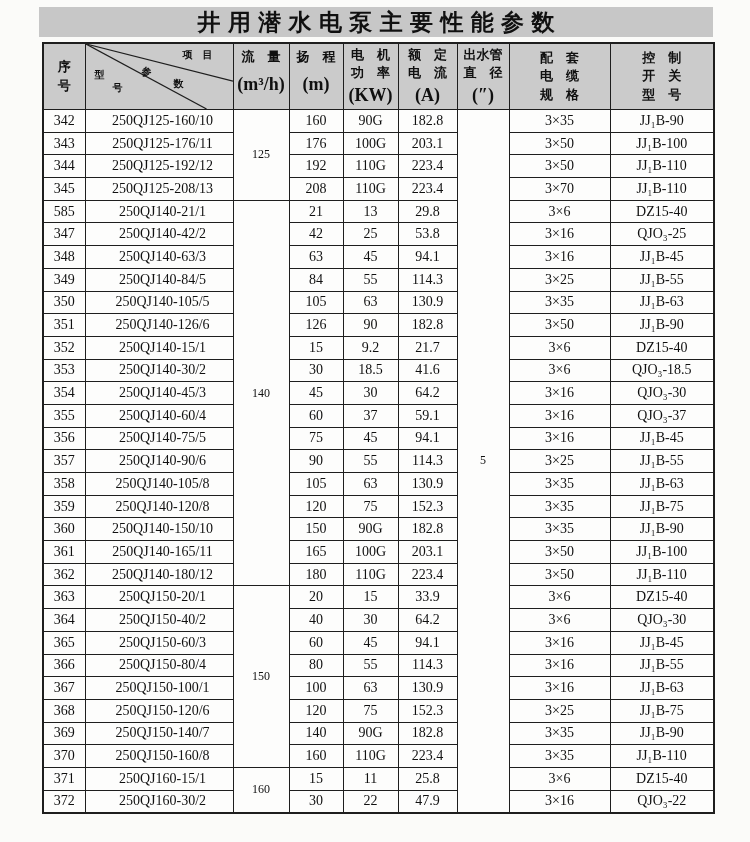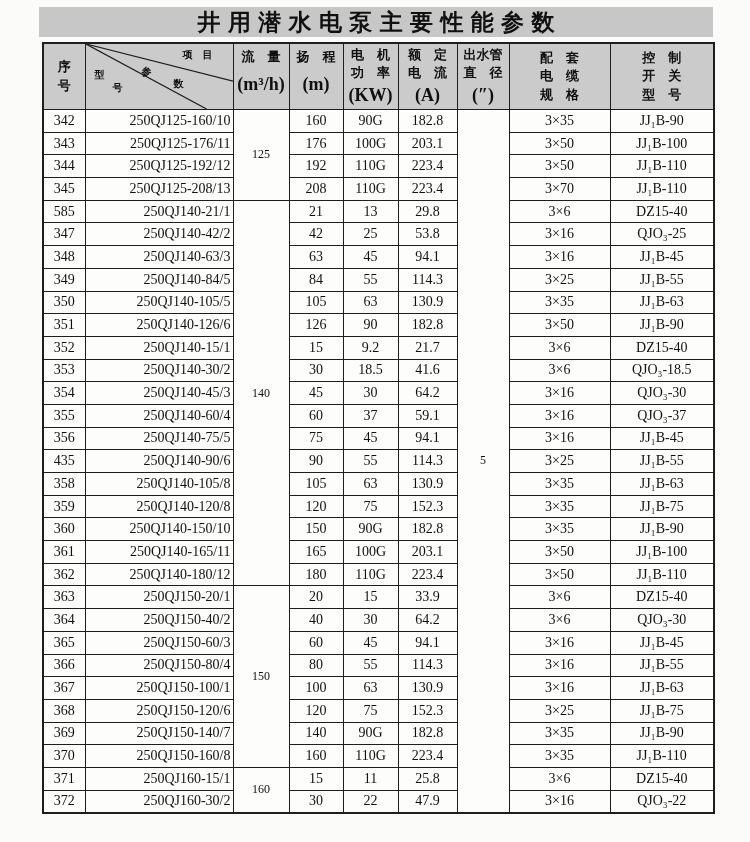--- a/index.html
+++ b/index.html
@@ -58,21 +58,21 @@
   .lbl-item{right:20px;top:5px;}
   .lbl-param1{left:56px;top:22px;}
   .lbl-param2{left:88px;top:34px;}
   .lbl-model1{left:9px;top:25px;}
   .lbl-model2{left:27px;top:38px;}
 
   
   .spec tbody td{
     height:22.7px;font-size:14px;background:#fdfdfc;padding:0 2px;
   }
-  .spec tbody td.model{text-align:right;padding-left:9px;}
+  .spec tbody td.model{text-align:center;padding-left:9px;}
   .spec tbody td.merged{font-size:12px;}
 </style>
 </head>
 <body>
 
 <div class="page">
 
   <div class="title-bar">
     <h1>井用潜水电泵主要性能参数</h1>
   </div>
@@ -290,21 +290,21 @@
         <tr>
           <td>356</td>
           <td class="model">250QJ140-75/5</td>
           <td>75</td>
           <td>45</td>
           <td>94.1</td>
           <td>3×16</td>
           <td>JJ₁B-45</td>
         </tr>
         <tr>
-          <td>435</td>
+          <td>357</td>
           <td class="model">250QJ140-90/6</td>
           <td>90</td>
           <td>55</td>
           <td>114.3</td>
           <td>3×25</td>
           <td>JJ₁B-55</td>
         </tr>
         <tr>
           <td>358</td>
           <td class="model">250QJ140-105/8</td>

